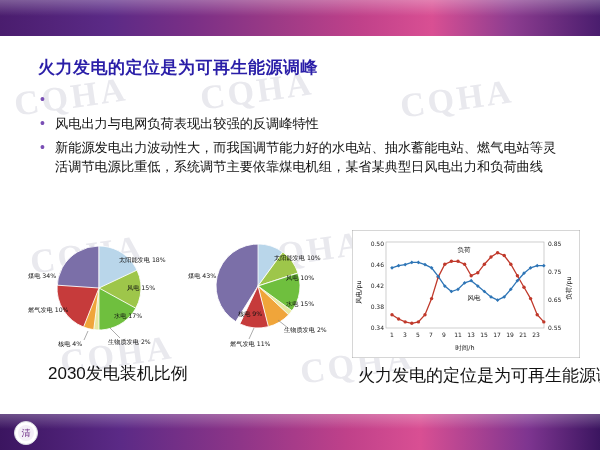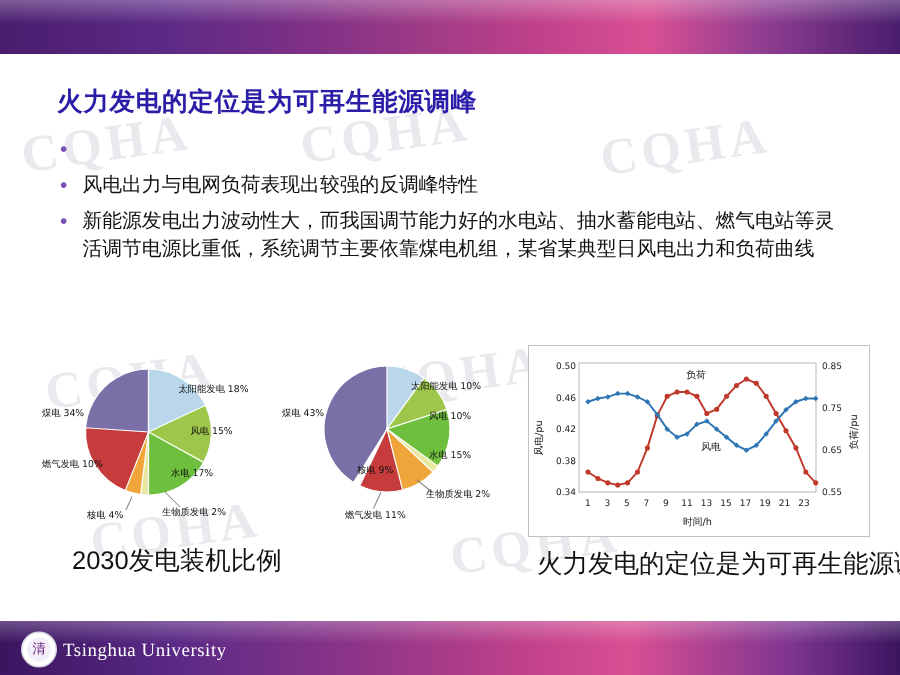--- a/index.html
+++ b/index.html
@@ -277,15 +277,14 @@
       <div class="caption cap3" style="left:6px;">火力发电的定位是为可再生能源调峰</div>
     </div>
   </div>
 
   <div class="footer">
       <div class="sheen"></div>
     </div>
   <div class="logo">
     <div class="inner">清</div>
   </div>
-  <div class="uni">Tsinghua University</div>
 
 </div>
 
 </body></html>

